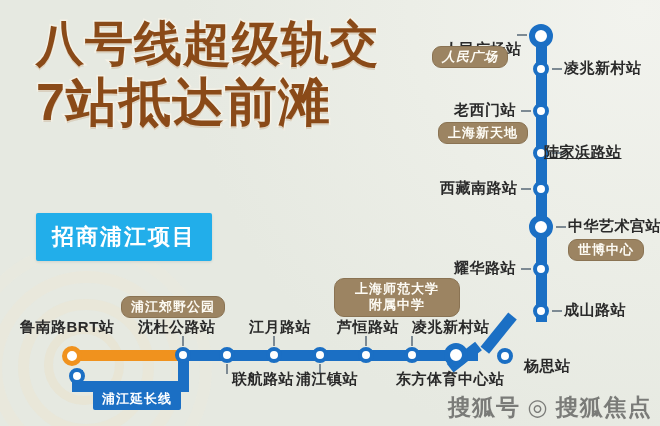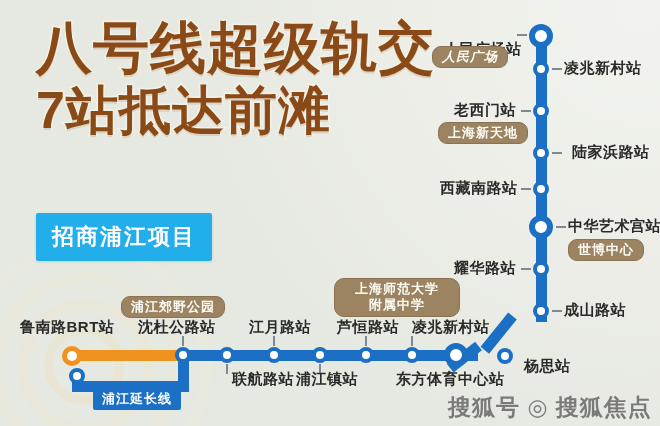--- a/index.html
+++ b/index.html
@@ -26,21 +26,21 @@
        border:1.5px solid rgba(150,140,120,.45);border-left-color:transparent;border-bottom-color:transparent;
        transform:rotate(28deg);}
 
   
   .headline{position:absolute;left:36px;top:18px;}
   .hl-line{
     font-weight:bold;color:#8a4a18;letter-spacing:1px;line-height:1.08;white-space:nowrap;
     -webkit-text-stroke:3px #f4f1e6; paint-order:stroke fill;
     text-shadow:0 2px 0 rgba(120,80,30,.18);
   }
-  .hl1{font-size:56px;}
+  .hl1{font-size:48px;}
   .hl2{font-size:52px;margin-top:4px;}
 
   .badge-proj{
     position:absolute;left:36px;top:213px;
     background:#22aeea;color:#ffffff;font-size:22px;font-weight:bold;
     padding:9px 16px;letter-spacing:2px;border-radius:2px;
     box-shadow:0 1px 3px rgba(0,0,0,.10);
   }
 
   
@@ -149,21 +149,21 @@
   <div class="tick tick-v" style="left:411px;top:336px;"></div>
 
   <div class="lbl" style="left:444px;top:40px;width:72px;text-align:center;">人民广场站</div>
   <div class="tag" style="left:432px;top:46px;font-style:italic;">人民广场</div>
 
   <div class="lbl" style="left:564px;top:59px;">凌兆新村站</div>
 
   <div class="lbl" style="left:448px;top:101px;width:68px;text-align:right;">老西门站</div>
   <div class="tag" style="left:438px;top:122px;">上海新天地</div>
 
-  <div class="lbl" style="left:572px;top:143px;">陆家浜路站</div>
+  <div class="lbl" style="left:544px;top:143px;text-decoration:underline;">陆家浜路站</div>
 
   <div class="lbl" style="left:440px;top:179px;width:76px;text-align:right;">西藏南路站</div>
 
   <div class="lbl" style="left:568px;top:217px;">中华艺术宫站</div>
   <div class="tag" style="left:568px;top:239px;">世博中心</div>
 
   <div class="lbl" style="left:448px;top:259px;width:68px;text-align:right;">耀华路站</div>
 
   <div class="lbl" style="left:564px;top:301px;">成山路站</div>
 

